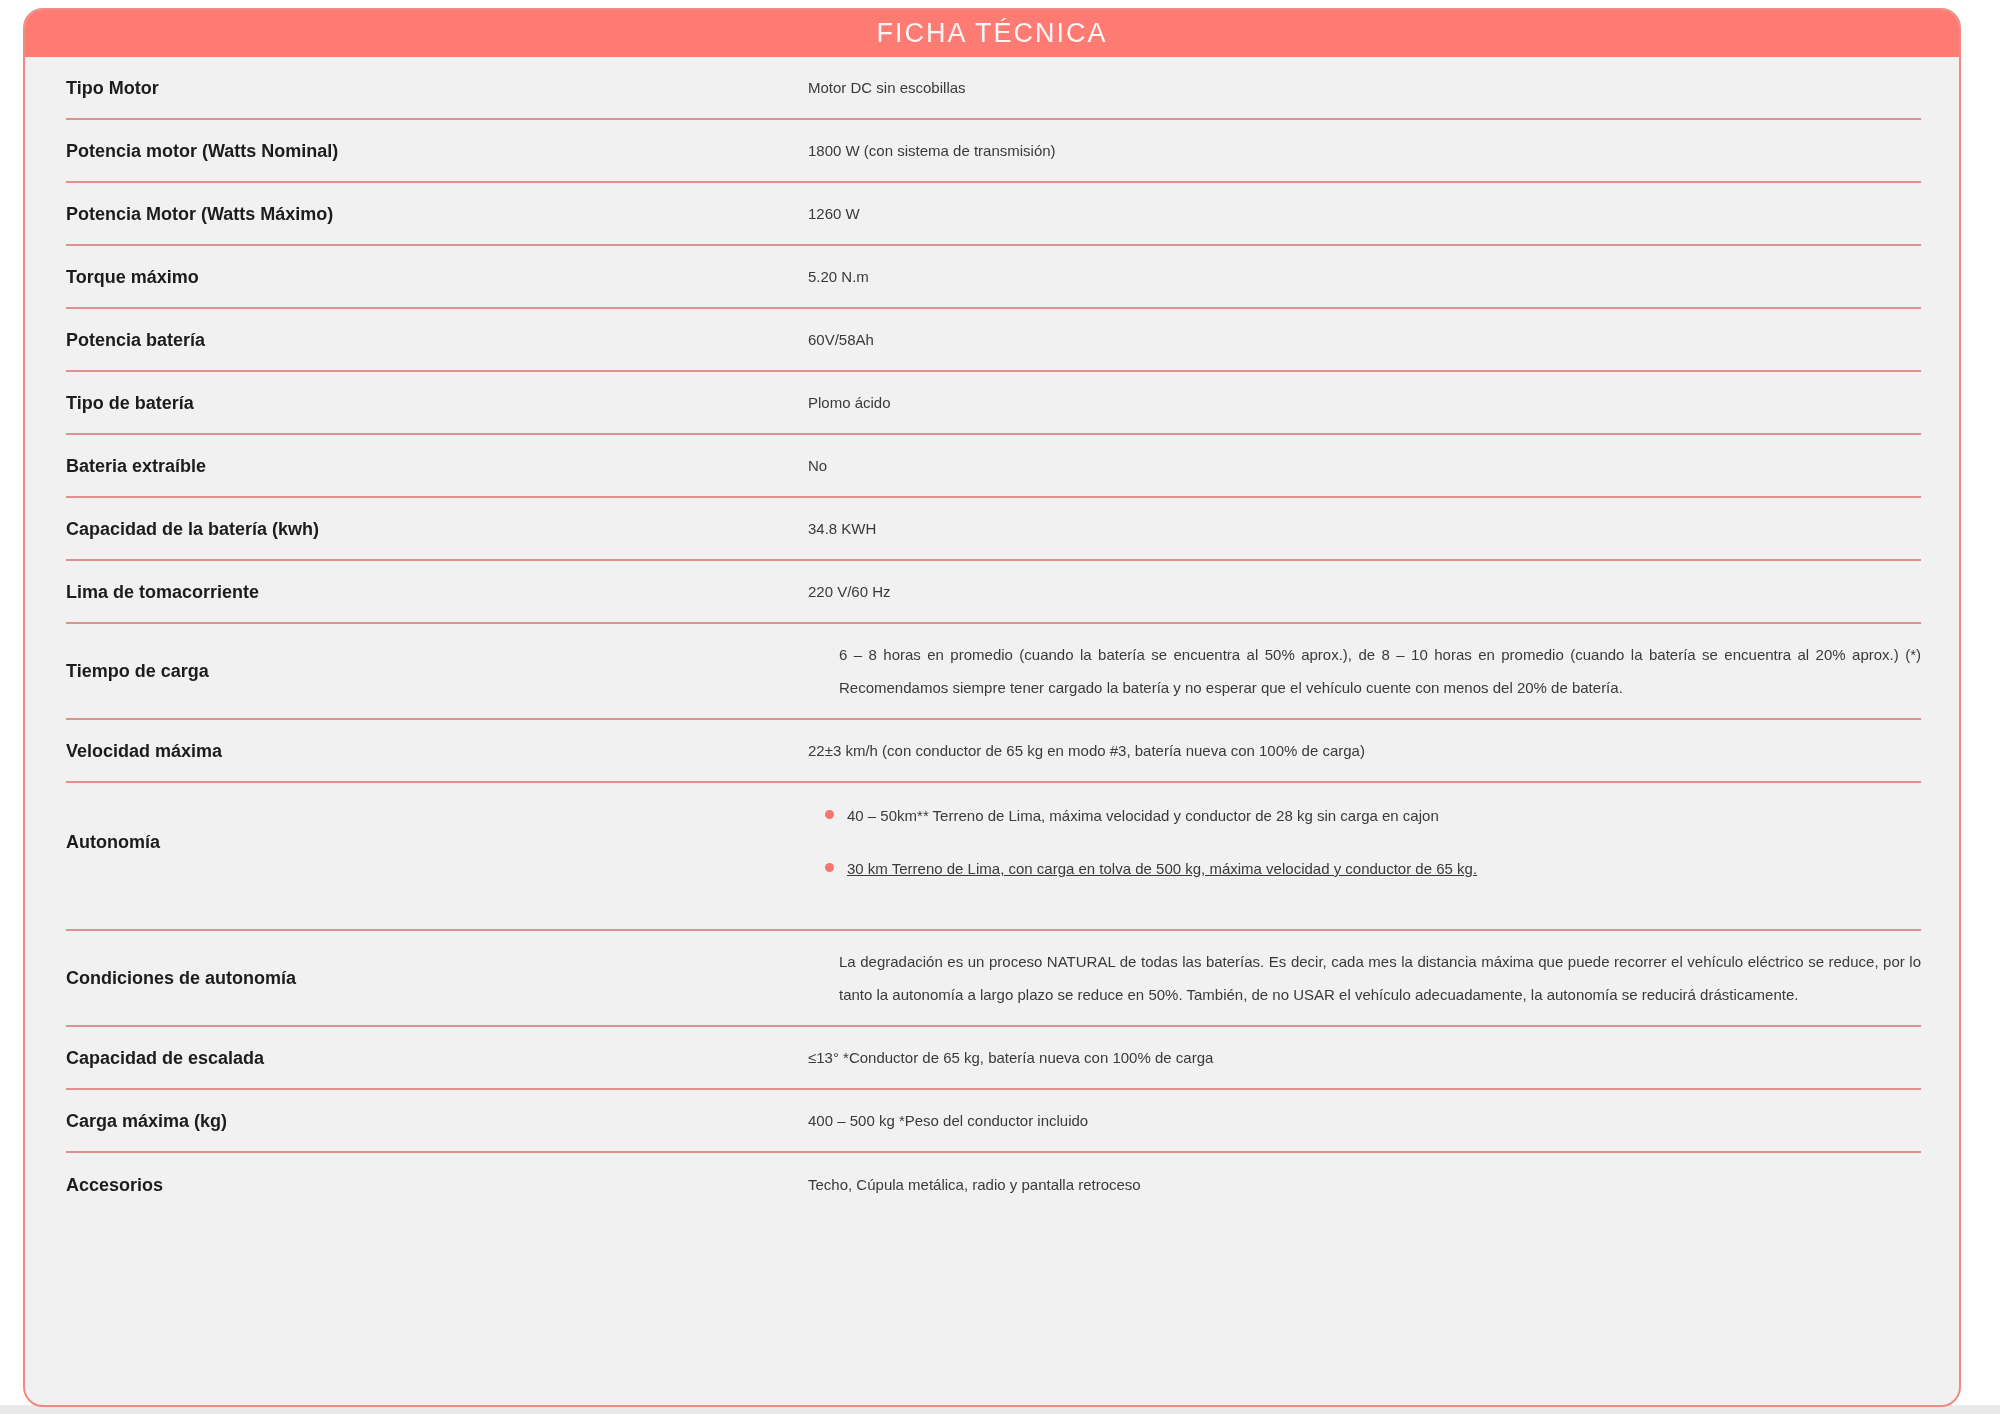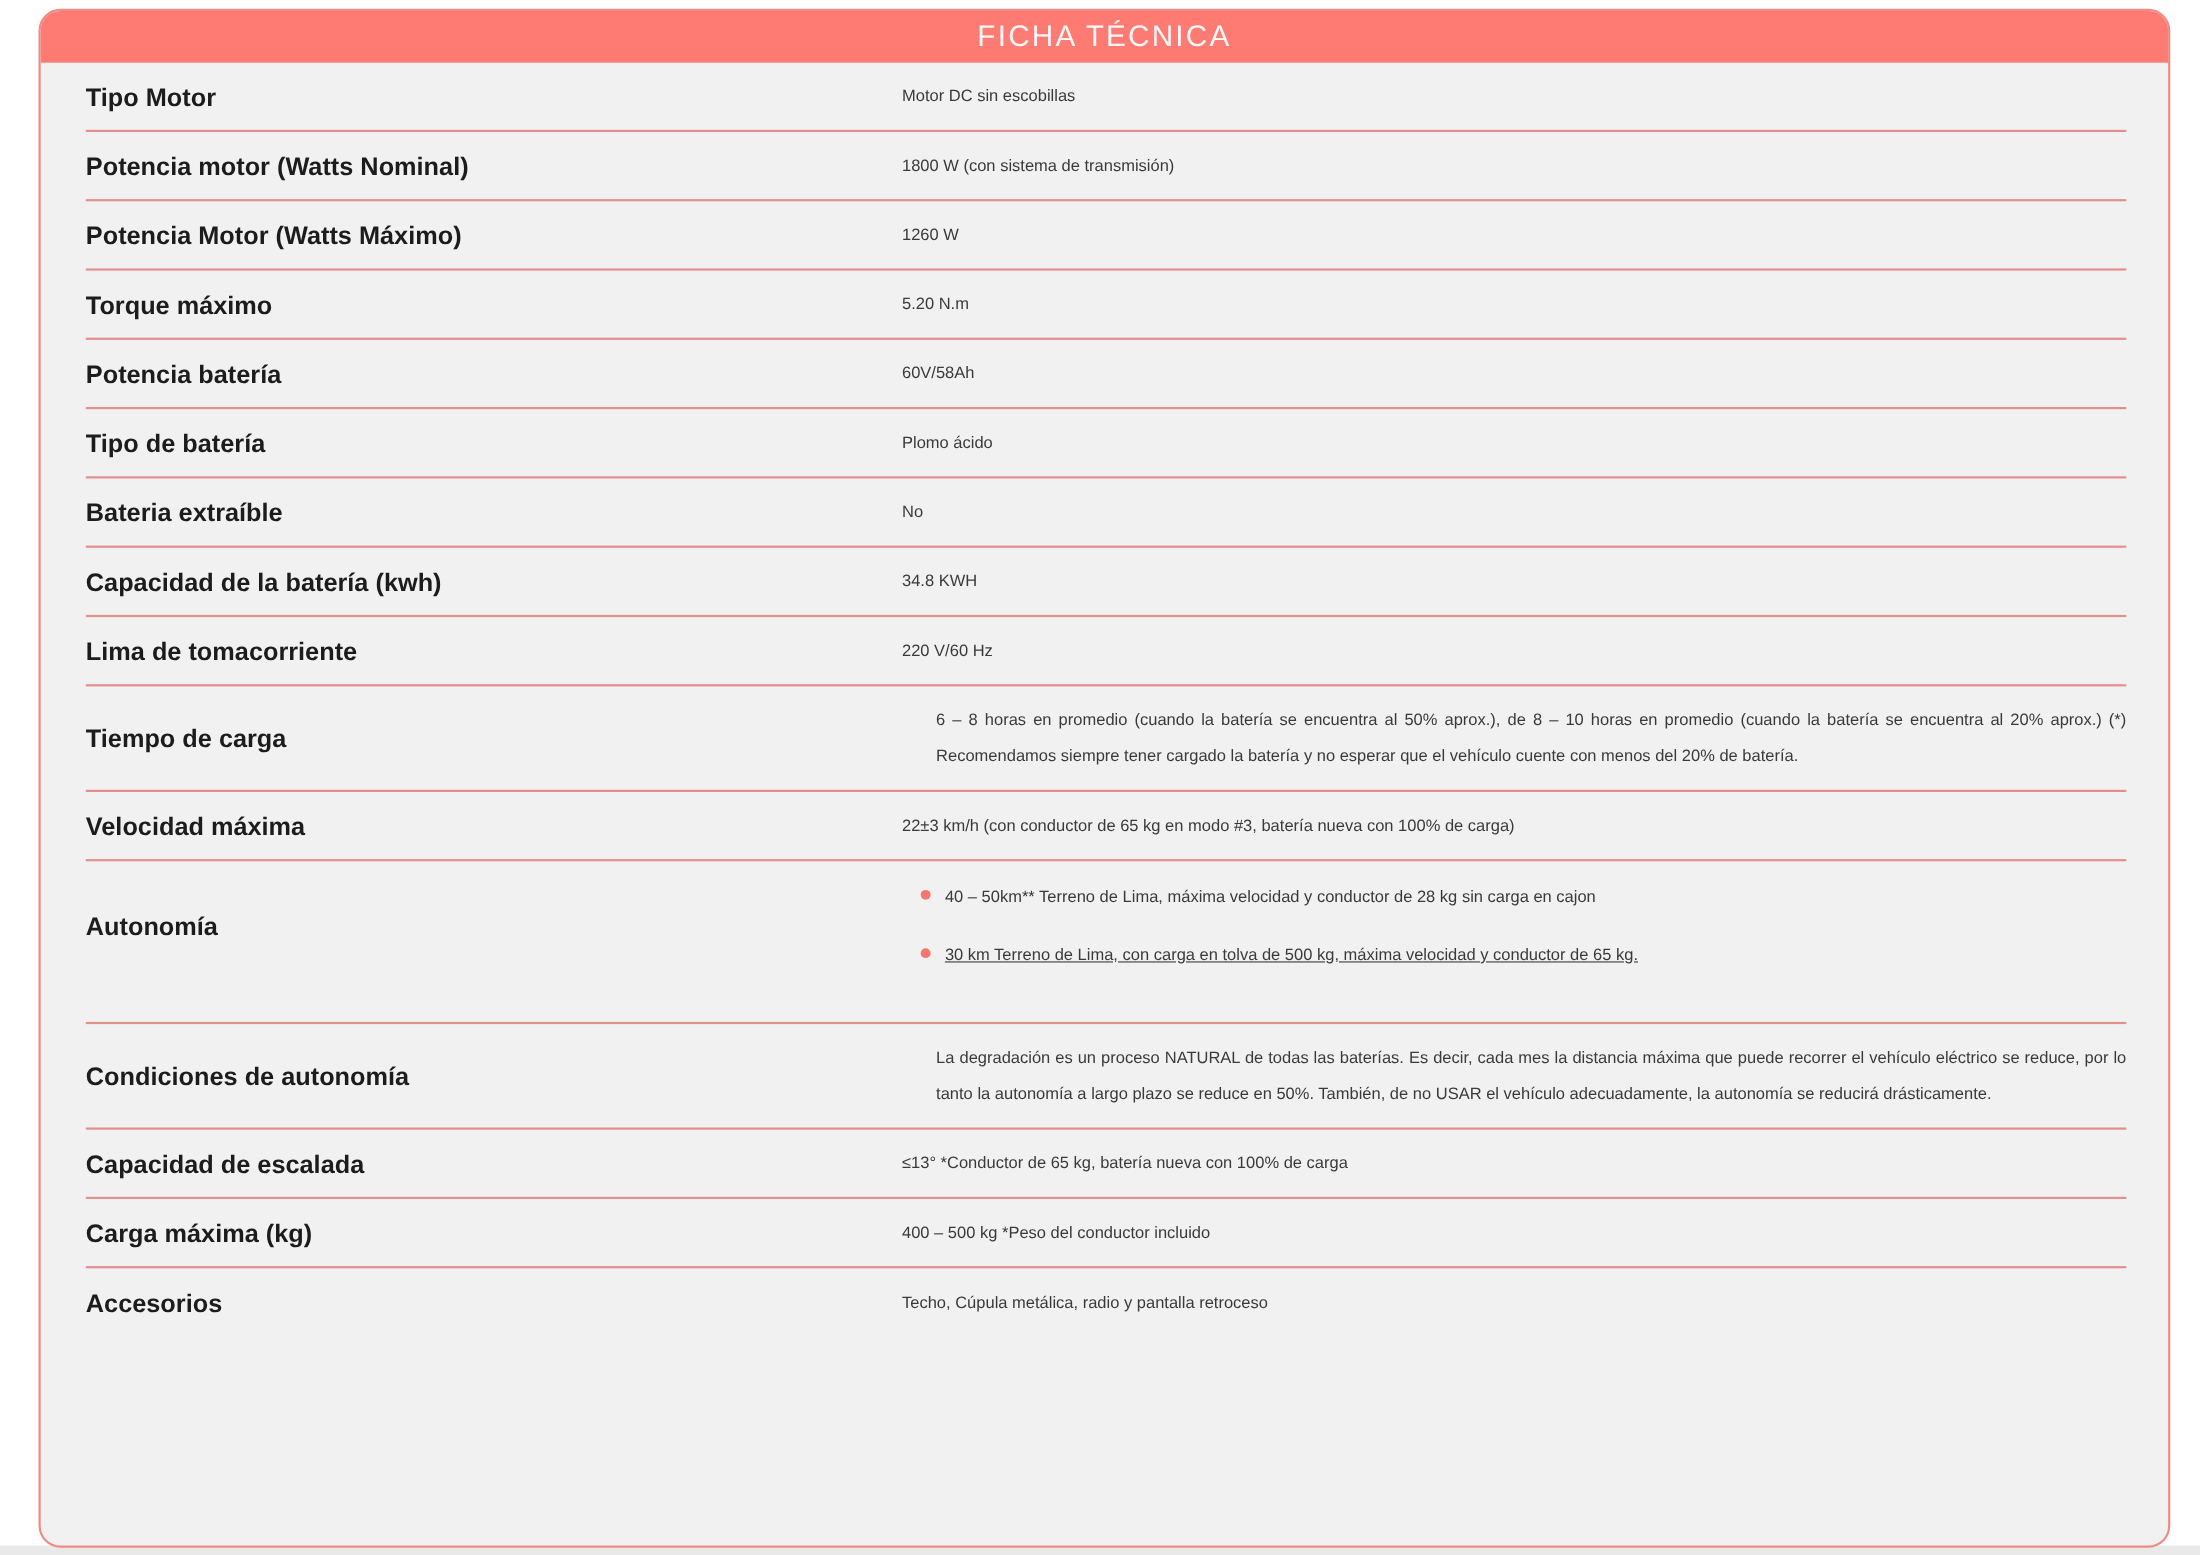--- a/index.html
+++ b/index.html
@@ -25,21 +25,21 @@
   }
   .footer-strip {
     position: absolute;
     left: 0; bottom: 0;
     width: 2000px; height: 9px;
     background: var(--footer-strip);
     z-index: 0;
   }
   .card {
     position: absolute;
-    left: 35px; top: 8px;
+    left: 23px; top: 8px;
     width: 1938px;
     height: 1399px;
     background: var(--card-bg);
     border: 2px solid var(--card-border);
     border-radius: 20px;
     overflow: hidden;
     z-index: 1;
   }
   .card-header {
     height: 47px;
@@ -59,21 +59,21 @@
     display: flex;
     align-items: center;
     min-height: 63px;
     margin: 0 38px 0 41px;
     border-bottom: 2px solid var(--divider);
   }
   .row:last-child { border-bottom: none; }
   .cell-label {
     flex: 0 0 742px;
     padding-right: 42px;
-    font-size: 23px;
+    font-size: 18px;
     font-weight: 700;
     color: var(--label-text);
     line-height: 26px;
   }
   .cell-value {
     flex: 1 1 auto;
     font-size: 15px;
     color: var(--value-text);
     line-height: 33px;
   }

